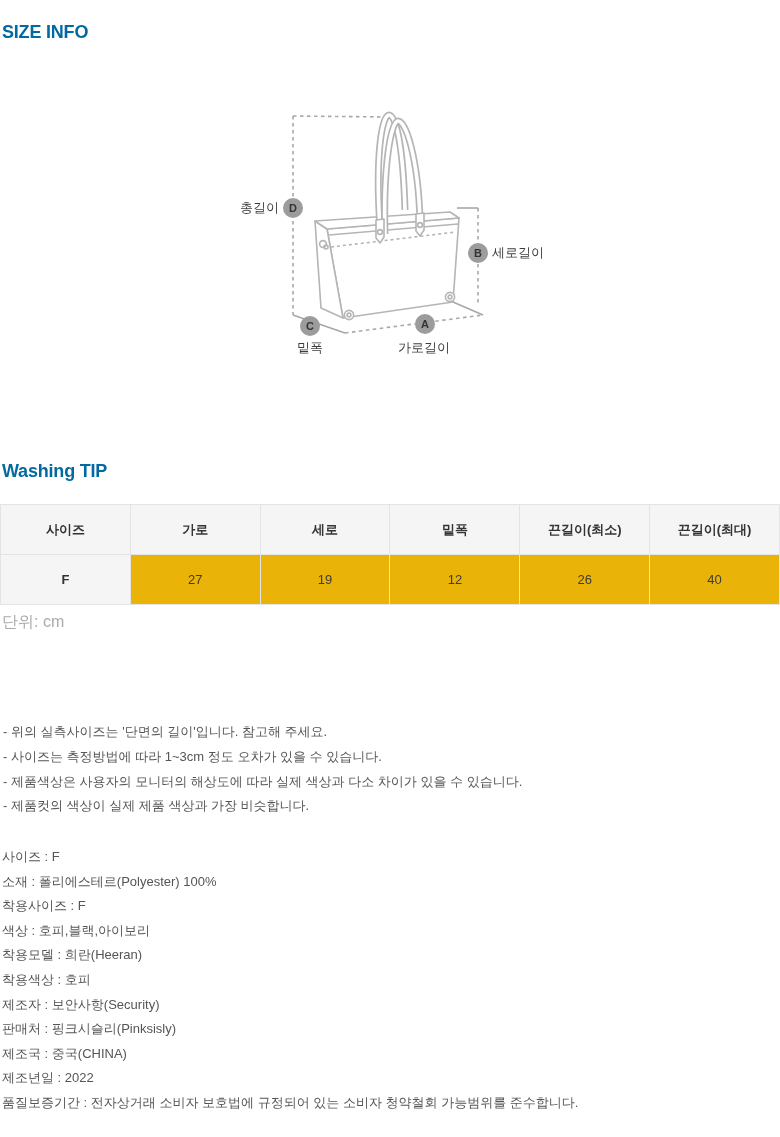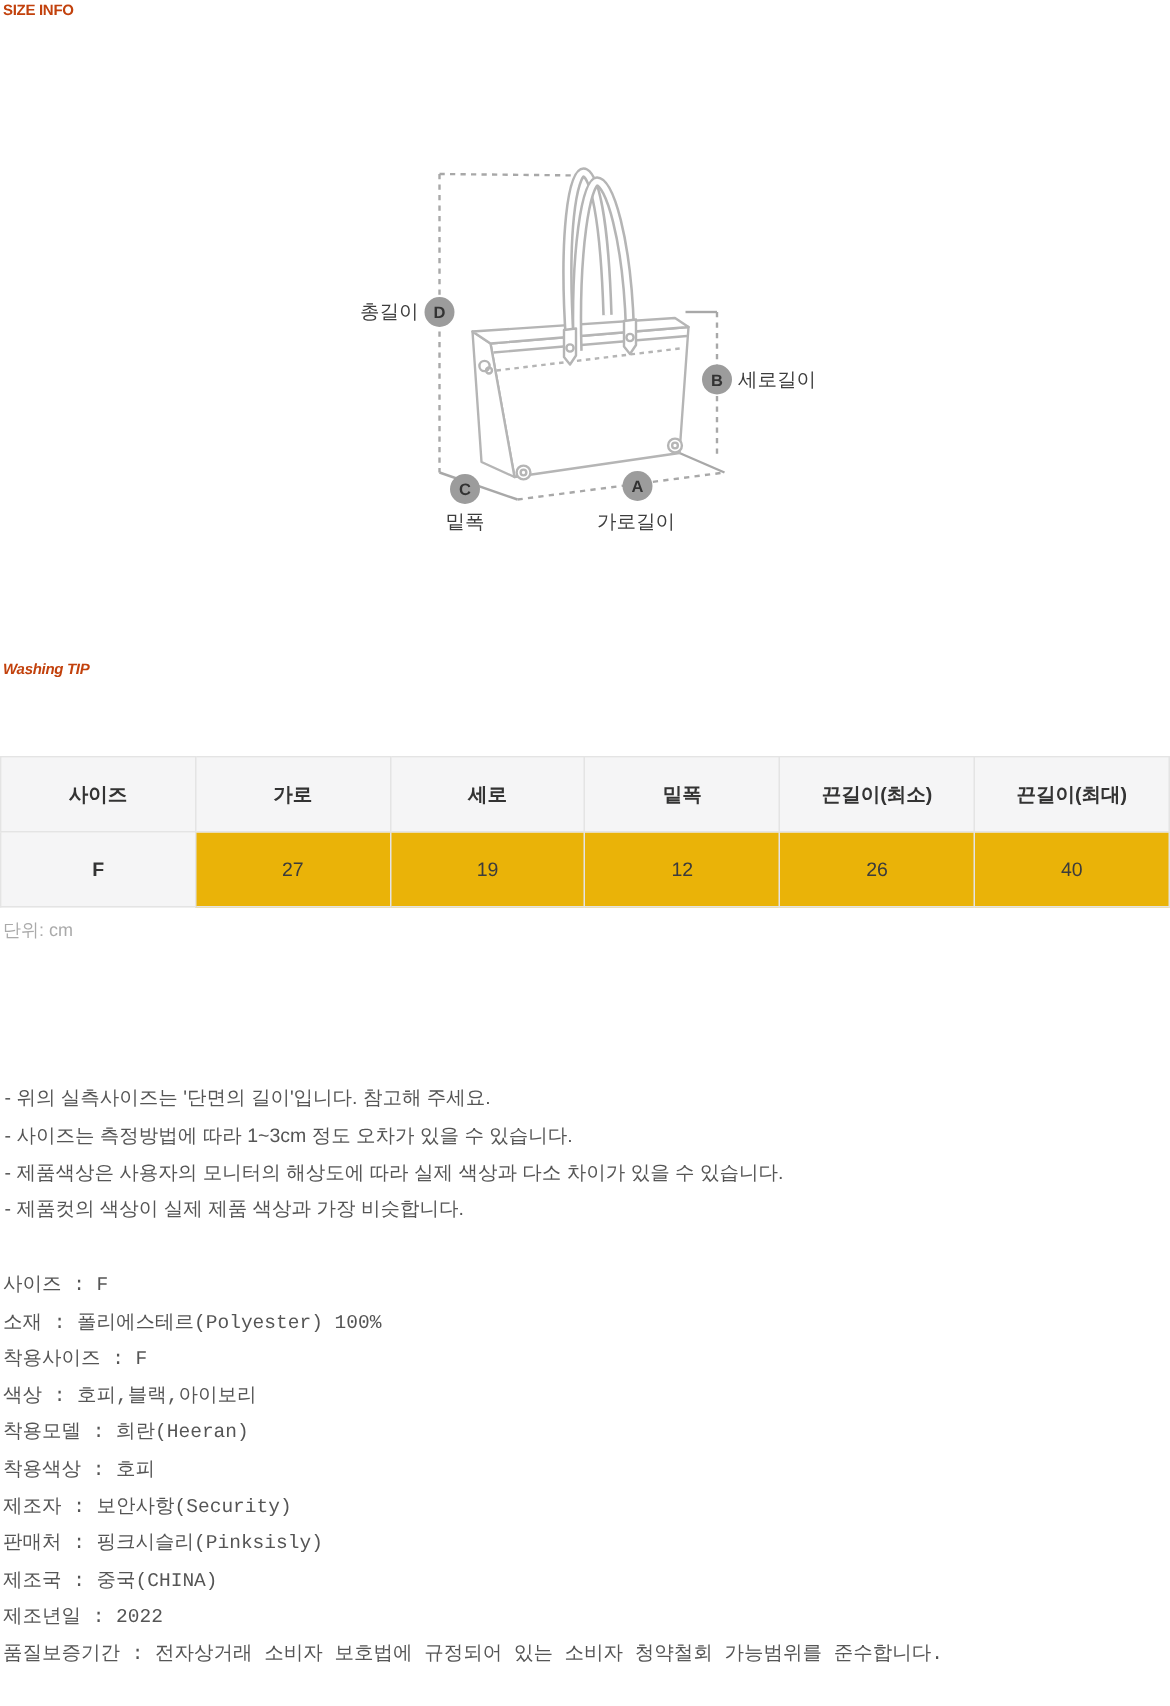--- a/index.html
+++ b/index.html
@@ -1,40 +1,40 @@
 <!DOCTYPE html>
 <html><head>
 <meta charset="utf-8">
 <style>
   html,body{margin:0;padding:0;background:#ffffff;}
   body{width:780px;height:1137px;font-family:"Liberation Sans","DejaVu Sans",sans-serif;overflow:hidden;}
   .page{position:relative;width:780px;height:1137px;background:#fff;}
 
-  .sec-title{position:absolute;left:2px;font-size:10px;font-weight:700;color:#c2410c;letter-spacing:-0.2px;}
+  .sec-title{position:absolute;left:2px;font-size:18px;font-weight:700;color:#0369a1;letter-spacing:-0.2px;margin-top:20px;}
   #size-info-title{top:2px;}
-  #washing-title{top:441px;font-style:italic;}
+  #washing-title{top:441px;}
 
   .diagram{position:absolute;left:235px;top:100px;}
   .diagram text{font-family:"Liberation Sans","DejaVu Sans",sans-serif;}
   .dim-label{font-size:13px;fill:#3d3d3d;}
   .marker-letter{font-size:11px;font-weight:700;fill:#333333;}
 
   table.size-table{position:absolute;left:0;top:504px;width:780px;border-collapse:collapse;table-layout:fixed;}
   .size-table th,.size-table td{border:1px solid #e4e4e4;height:49px;text-align:center;vertical-align:middle;font-size:13px;padding:0;}
   .size-table th{background:#f5f5f6;font-weight:700;color:#333333;}
   .size-table td{background:#eab308;color:#3c3c3c;font-weight:400;}
   .size-table td.col-first{background:#f5f5f6;font-weight:700;color:#333333;}
 
-  .unit-note{position:absolute;left:2px;top:612px;font-size:12px;color:#aaaaaa;}
+  .unit-note{position:absolute;left:2px;top:612px;font-size:16px;color:#aaaaaa;}
 
   .notes{position:absolute;left:3px;top:700px;font-size:13px;color:#555555;margin-top:20px;}
   .notes .note-line{line-height:24.8px;height:24.8px;white-space:nowrap;}
 
   .prod-info{position:absolute;left:2px;top:845px;font-size:13px;color:#555555;}
-  .prod-info .info-line{line-height:24.6px;height:24.6px;white-space:nowrap;font-family:Liberation Mono, monospace;}
+  .prod-info .info-line{line-height:24.6px;height:24.6px;white-space:nowrap;}
 </style>
 </head>
 <body>
 
 <div class="page">
 
   <div class="sec-title" id="size-info-title">SIZE INFO</div>
 
   <svg class="diagram" width="320" height="260" viewBox="0 0 320 260">
 

